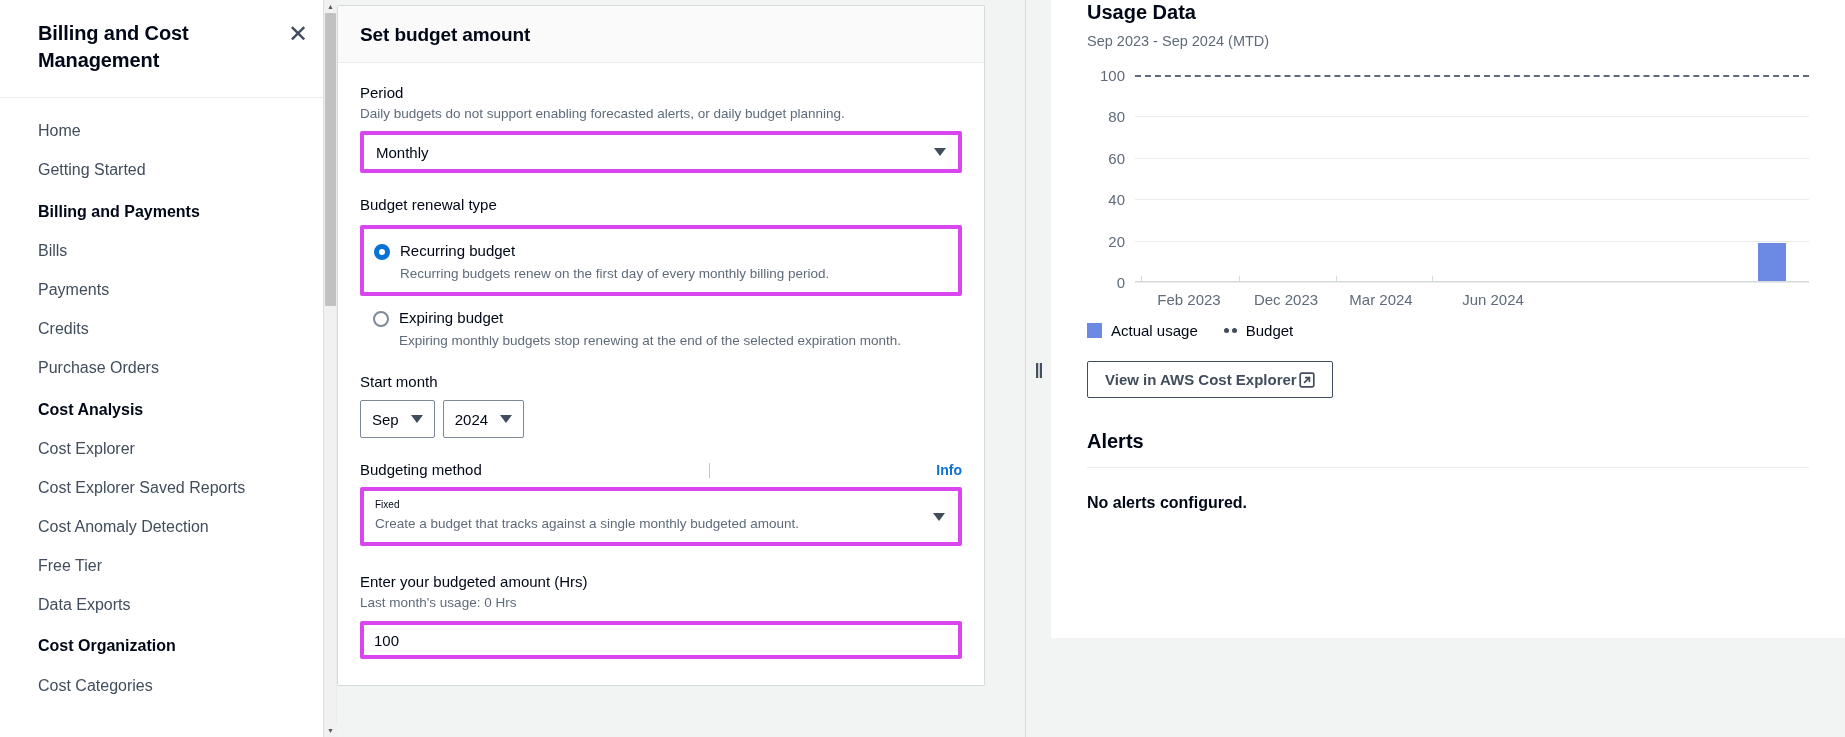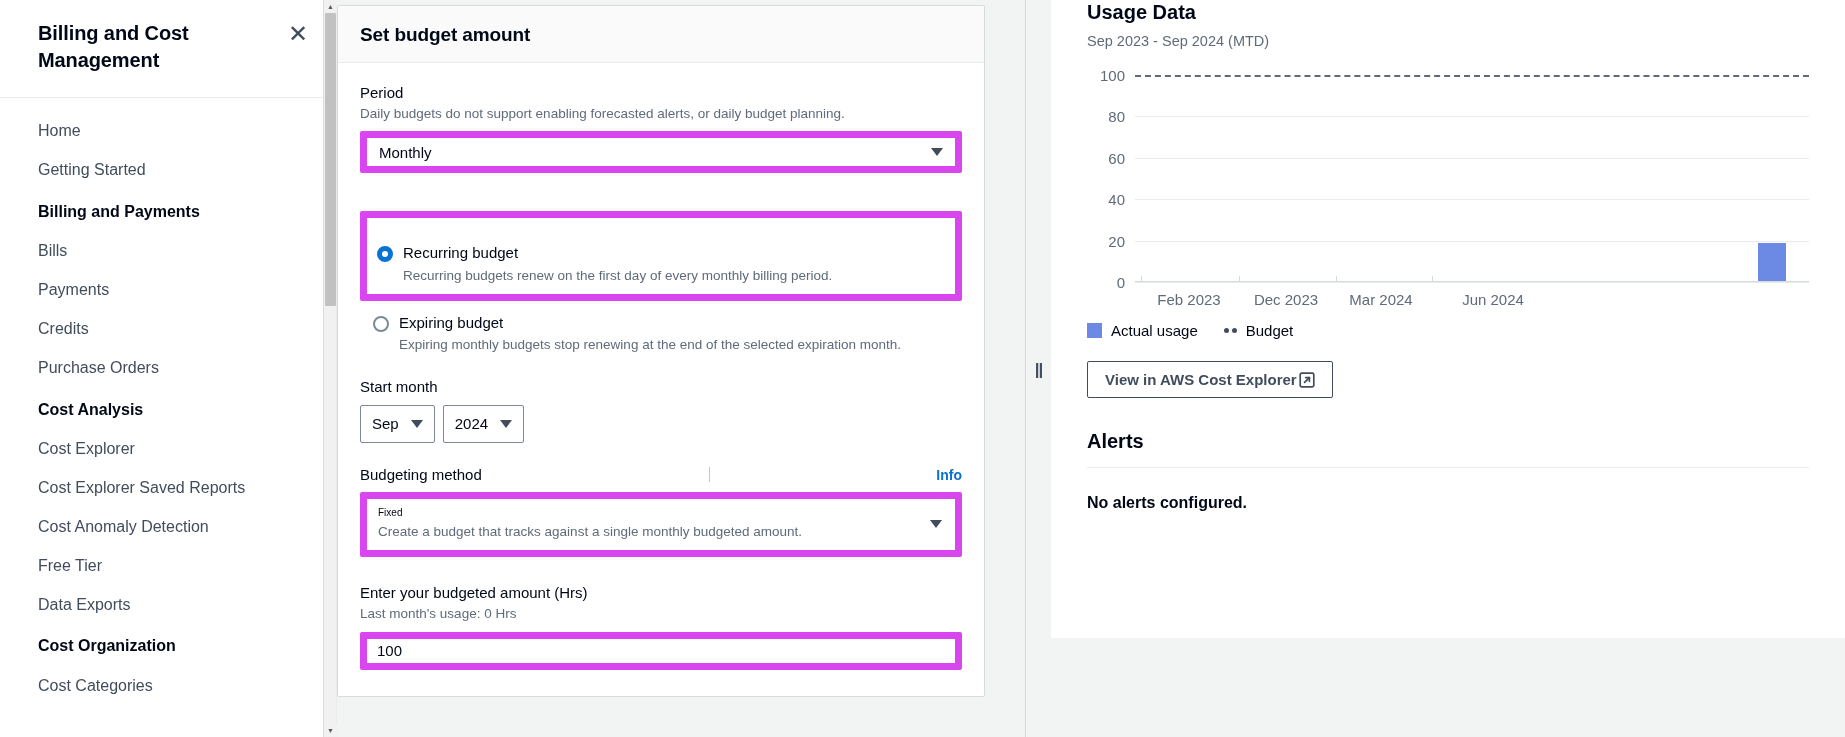--- a/index.html
+++ b/index.html
@@ -82,21 +82,21 @@
   }
   .card-body { padding: 20px 22px 26px 22px; }
 
   .field { margin-bottom: 0; }
   .flabel { font-size: 15px; color: #000716; line-height: 1.35; }
   .flabel.row { display: flex; align-items: center; gap: 9px; justify-content: space-between; }
   .flabel .sep { width: 1px; height: 15px; background: #c6c6cd; display: inline-block; }
   .flabel .info { color: #0972d3; font-size: 14px; font-weight: bold; cursor: pointer; }
   .fdesc { font-size: 13.5px; color: #5f6b7a; line-height: 1.4; margin-top: 2px; }
 
-  .hl { border: 7px solid #d946ef; border-radius: 2px; }
+  .hl { border: 4px solid #d946ef; border-radius: 2px; }
 
   .select {
     position: relative; height: 38px; background: #fff;
     border: 1px solid #7d8998; border-radius: 2px;
     display: flex; align-items: center; padding: 0 36px 0 12px;
     font-size: 15px; color: #000716; cursor: pointer;
   }
   .select.boxed { border: none; height: 100%; }
   .select .caret {
     position: absolute; right: 12px; top: 50%; transform: translateY(-50%);
@@ -111,21 +111,21 @@
     width: 16px; height: 16px; border-radius: 50%;
     border: 2px solid #7d8998; background: #fff;
     flex: 0 0 16px; margin-top: 3px; cursor: pointer;
   }
   .radio.checked {
     border: 5px solid #0972d3; background: #fff;
   }
   .radio-label { font-size: 15px; color: #000716; line-height: 1.3; }
   .radio-desc { font-size: 13.5px; color: #5f6b7a; margin-top: 4px; line-height: 1.35; }
 
-  .hl-radio { margin-top: 16px; padding: 25px 10px 9px 10px; }
+  .hl-radio { margin-top: 10px; padding: 12px 10px 9px 10px; }
   .plain-radio { margin-top: 9px; padding: 3px 13px 0 13px; }
 
   .month-row { display: flex; gap: 8px; margin-top: 8px; }
   .mini-select {
     height: 38px; border: 1px solid #7d8998; border-radius: 2px; background: #fff;
     display: flex; align-items: center; gap: 12px; padding: 0 11px;
     font-size: 15px; color: #000716; cursor: pointer;
   }
   .mini-select .caret {
     width: 0; height: 0; border-left: 6px solid transparent;
@@ -263,20 +263,21 @@
               <div class="select boxed">
                 <span>Monthly</span>
                 <span class="caret"></span>
               </div>
             </div>
           </div>
 
           <div class="gap-md"></div>
 
           <div class="field">
+            <div class="flabel">Budget renewal type</div>
 
             <div class="hl hl-radio">
               <div class="radio-row">
                 <span class="radio checked"></span>
                 <span>
                   <span class="radio-label">Recurring budget</span>
                   <div class="radio-desc">Recurring budgets renew on the first day of every monthly billing period.</div>
                 </span>
               </div>
             </div>

